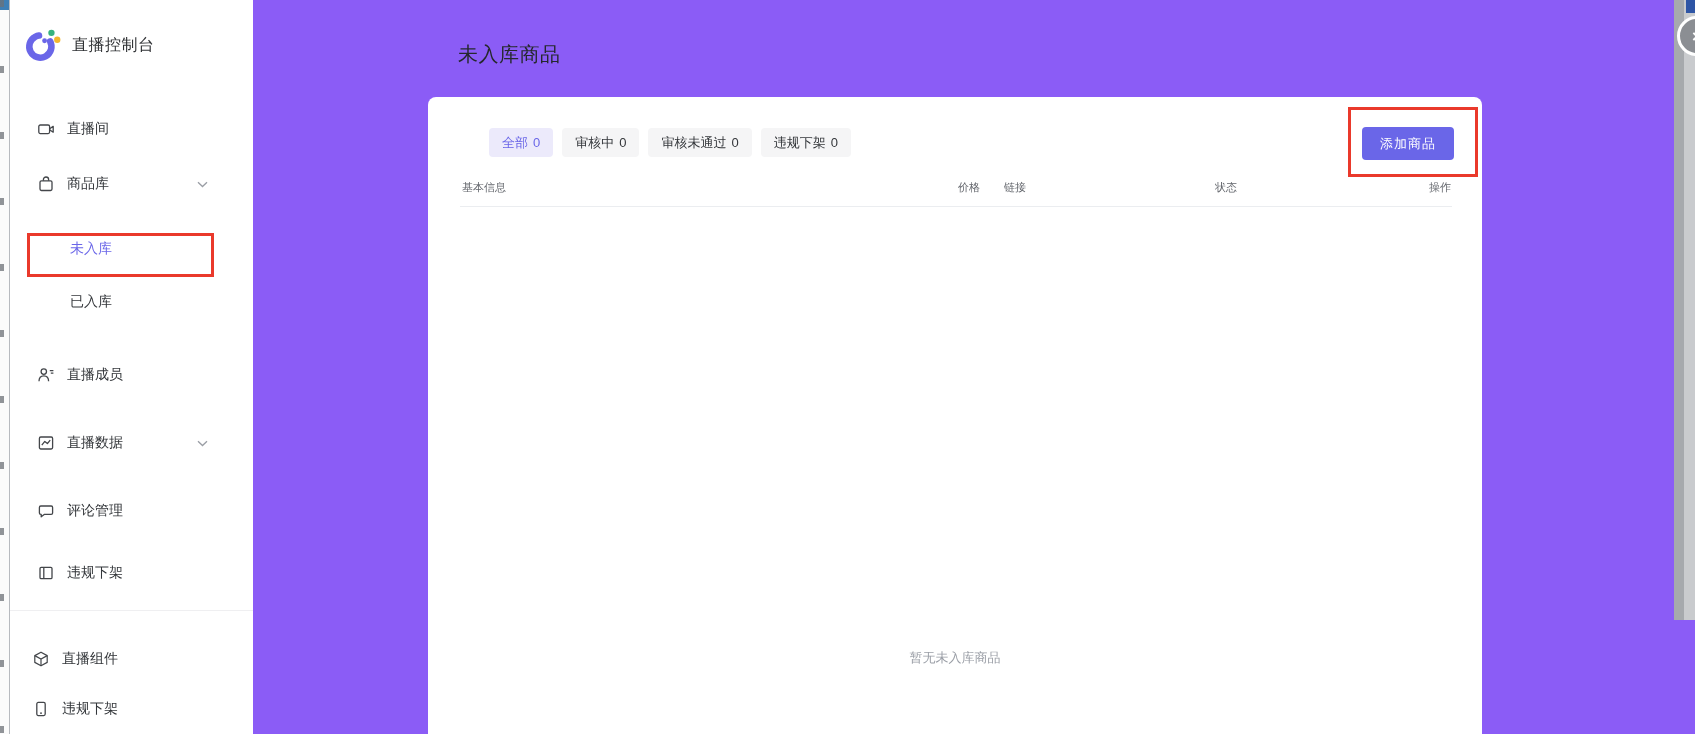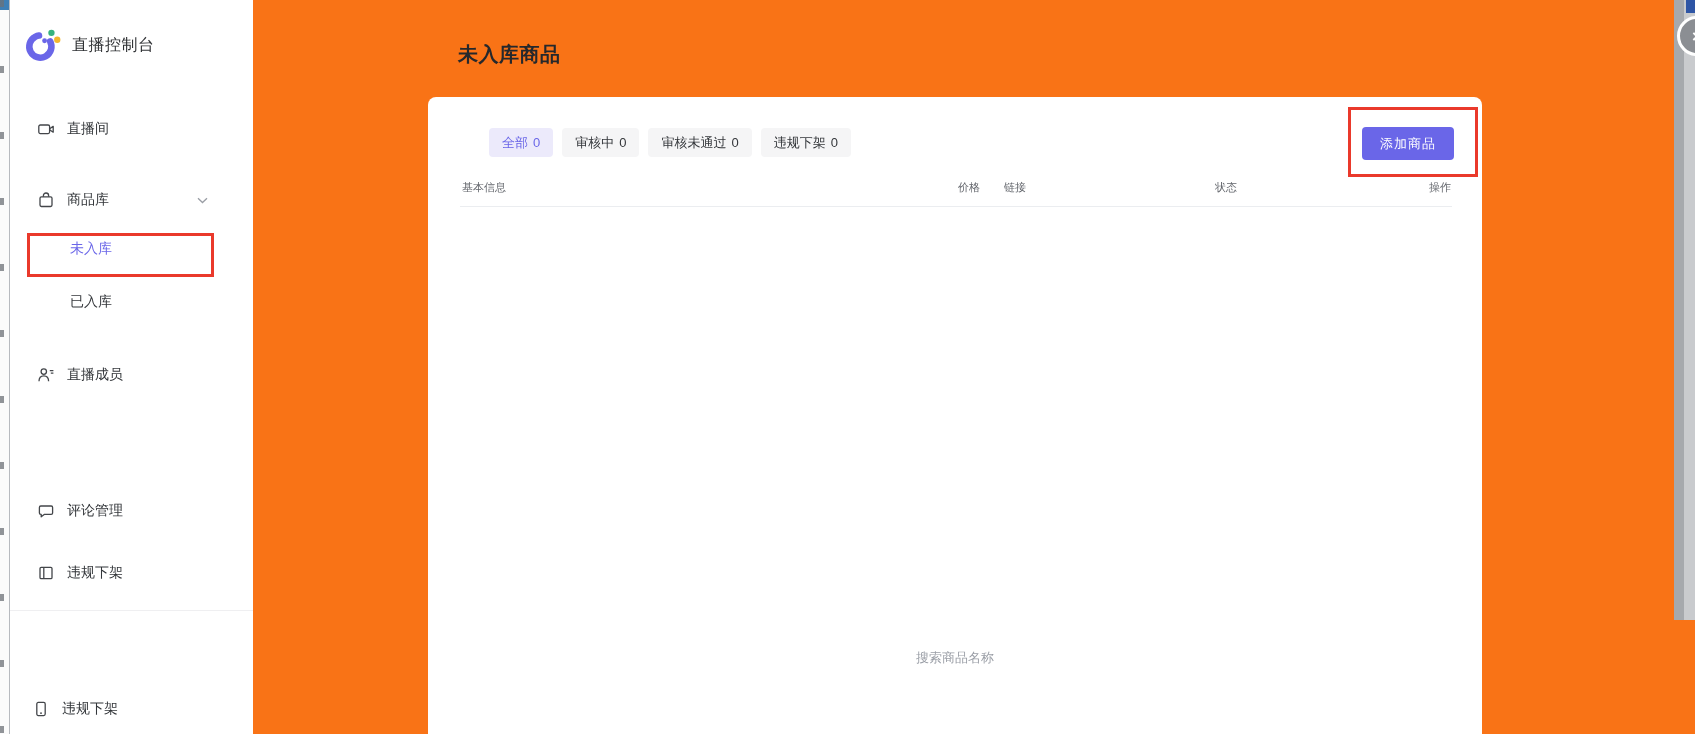--- a/index.html
+++ b/index.html
@@ -1,18 +1,18 @@
 <!DOCTYPE html>
 <html><head>
 <meta charset="utf-8">
 <style>
   * { margin:0; padding:0; box-sizing:border-box; }
   html,body { width:1695px; height:734px; }
   body { font-family:"Liberation Sans","DejaVu Sans",sans-serif; }
-  .screen { position:relative; width:1695px; height:734px; background:#f97316; overflow:hidden; }
+  .screen { position:relative; width:1695px; height:734px; background:#8b5cf6; overflow:hidden; }
 
   
   .left-strip { position:absolute; left:0; top:0; width:10px; height:734px; background:#fbfbfb; border-right:1px solid #b7babf; }
   .left-strip .strip-marks { position:absolute; left:0; top:0; width:4px; height:734px;
     background-image:repeating-linear-gradient(180deg,#6d7177 0 7px,transparent 7px 66px); opacity:.75; }
   .left-strip .strip-blue { position:absolute; left:0; top:0; width:9px; height:10px; background:#3f7fb5; }
 
   
   .sidebar { position:absolute; left:10px; top:0; width:243px; height:734px; background:#ffffff; }
   .logo-row { position:absolute; left:14px; top:26px; display:flex; align-items:center; }
@@ -26,21 +26,21 @@
   .nav-sub.active .nlabel { color:#6a66e8; }
   .nav-footer { padding-left:22px; }
   .side-divider { position:absolute; left:0; top:610px; width:243px; height:1px; background:#efeff1; }
 
   
   .anno-box { position:absolute; border:3px solid #ea392b; background:transparent; pointer-events:none; }
   .anno-sidebar { left:27px; top:233px; width:187px; height:44px; }
   .anno-button { left:1348px; top:107px; width:130px; height:70px; }
 
   
-  .page-title { position:absolute; left:458px; top:41px; font-size:20px; font-weight:700; color:#25282c; letter-spacing:.5px; }
+  .page-title { position:absolute; left:458px; top:41px; font-size:20px; font-weight:400; color:#25282c; letter-spacing:.5px; }
   .search-box { position:absolute; left:1213px; top:42px; width:268px; height:33px; background:#ffffff; border-radius:4px;
     display:flex; align-items:center; box-shadow:0 1px 2px rgba(0,0,0,.03); }
   .search-box input { flex:1; border:none; outline:none; background:transparent; font-size:13px; color:#43464a; padding:0 6px 0 14px;
     font-family:"Liberation Sans","DejaVu Sans",sans-serif; }
   .search-box input::placeholder { color:#c0c4cc; }
   .search-icon { width:17px; height:17px; color:#b3b6bc; margin-right:12px; flex:0 0 17px; cursor:pointer; }
 
   
   .card { position:absolute; left:428px; top:97px; width:1054px; height:637px; background:#ffffff; border-radius:8px 8px 0 0; }
   .pills-row { position:absolute; left:61px; top:31px; display:flex; gap:9px; }
@@ -97,21 +97,21 @@
     <div class="nav-item" style="top:109px">
       <span class="nicon">
         <svg width="18" height="18" viewBox="0 0 18 18" fill="none" stroke="currentColor" stroke-width="1.3">
           <rect x="1.8" y="5" width="10.8" height="8.6" rx="1.5"></rect>
           <path d="M12.6 8.8 L16.2 6.4 V12.2 L12.6 9.8" stroke-linejoin="round"></path>
         </svg>
       </span>
       <span class="nlabel">直播间</span>
     </div>
 
-    <div class="nav-item" style="top:180px">
+    <div class="nav-item" style="top:164px">
       <span class="nicon">
         <svg width="18" height="18" viewBox="0 0 18 18" fill="none" stroke="currentColor" stroke-width="1.3">
           <rect x="3" y="5.8" width="12" height="9.7" rx="1.4"></rect>
           <path d="M6.4 5.8 V4.6 a2.6 2.6 0 0 1 5.2 0 V5.8"></path>
         </svg>
       </span>
       <span class="nlabel">商品库</span>
       <span class="chev">
         <svg width="11" height="7" viewBox="0 0 11 7" fill="none" stroke="currentColor" stroke-width="1.3">
           <polyline points="1,1.2 5.5,5.5 10,1.2"></polyline>
@@ -131,20 +131,34 @@
       <span class="nicon">
         <svg width="18" height="18" viewBox="0 0 18 18" fill="none" stroke="currentColor" stroke-width="1.3">
           <circle cx="6.8" cy="5.6" r="2.7"></circle>
           <path d="M2 15.2 c0-3.6 2.1-5.4 4.8-5.4 s4.8 1.8 4.8 5.4"></path>
           <path d="M12.8 4.6 H16.4 M13.8 7.2 H16.4"></path>
         </svg>
       </span>
       <span class="nlabel">直播成员</span>
     </div>
 
+    <div class="nav-item" style="top:423px">
+      <span class="nicon">
+        <svg width="18" height="18" viewBox="0 0 18 18" fill="none" stroke="currentColor" stroke-width="1.3">
+          <rect x="2.4" y="3" width="13.2" height="12" rx="1.4"></rect>
+          <polyline points="4.8,11.2 7.8,7.4 10.4,9.6 13.2,6.2" stroke-linejoin="round"></polyline>
+        </svg>
+      </span>
+      <span class="nlabel">直播数据</span>
+      <span class="chev">
+        <svg width="11" height="7" viewBox="0 0 11 7" fill="none" stroke="currentColor" stroke-width="1.3">
+          <polyline points="1,1.2 5.5,5.5 10,1.2"></polyline>
+        </svg>
+      </span>
+    </div>
 
     <div class="nav-item" style="top:491px">
       <span class="nicon">
         <svg width="18" height="18" viewBox="0 0 18 18" fill="none" stroke="currentColor" stroke-width="1.3">
           <path d="M3.8 4 h10.4 a1.4 1.4 0 0 1 1.4 1.4 v5.6 a1.4 1.4 0 0 1 -1.4 1.4 H7.2 L4.2 14.8 V12.4 H3.8 a1.4 1.4 0 0 1 -1.4-1.4 V5.4 A1.4 1.4 0 0 1 3.8 4 Z" stroke-linejoin="round"></path>
         </svg>
       </span>
       <span class="nlabel">评论管理</span>
     </div>
 
@@ -153,20 +167,29 @@
         <svg width="18" height="18" viewBox="0 0 18 18" fill="none" stroke="currentColor" stroke-width="1.3">
           <rect x="3" y="3.4" width="12" height="11.2" rx="1.2"></rect>
           <path d="M6.8 3.4 V14.6"></path>
         </svg>
       </span>
       <span class="nlabel">违规下架</span>
     </div>
 
     <div class="side-divider"></div>
 
+    <div class="nav-item nav-footer" style="top:639px">
+      <span class="nicon">
+        <svg width="18" height="18" viewBox="0 0 18 18" fill="none" stroke="currentColor" stroke-width="1.2">
+          <path d="M9 2.2 L15.2 5.6 V12.4 L9 15.8 L2.8 12.4 V5.6 Z" stroke-linejoin="round"></path>
+          <path d="M2.8 5.6 L9 9 L15.2 5.6 M9 9 V15.8"></path>
+        </svg>
+      </span>
+      <span class="nlabel">直播组件</span>
+    </div>
 
     <div class="nav-item nav-footer" style="top:689px">
       <span class="nicon">
         <svg width="18" height="18" viewBox="0 0 18 18" fill="none" stroke="currentColor" stroke-width="1.3">
           <rect x="4.8" y="2.4" width="8.4" height="13.2" rx="1.5"></rect>
           <path d="M8 13.2 H10"></path>
         </svg>
       </span>
       <span class="nlabel">违规下架</span>
     </div>
@@ -202,21 +225,21 @@
 
     <div class="thead">
       <span class="th th-basic">基本信息</span>
       <span class="th th-price">价格</span>
       <span class="th th-link">链接</span>
       <span class="th th-state">状态</span>
       <span class="th th-op">操作</span>
     </div>
     <div class="thead-divider"></div>
 
-    <div class="empty-text">搜索商品名称</div>
+    <div class="empty-text">暂无未入库商品</div>
   </div>
 
   <div class="anno-box anno-button"></div>
 
   <div class="bg-edge"></div>
   <div class="bg-scrollbar"></div>
   <div class="bg-blue-frag"></div>
   <div class="close-btn">
     <span>×</span>
   </div>

